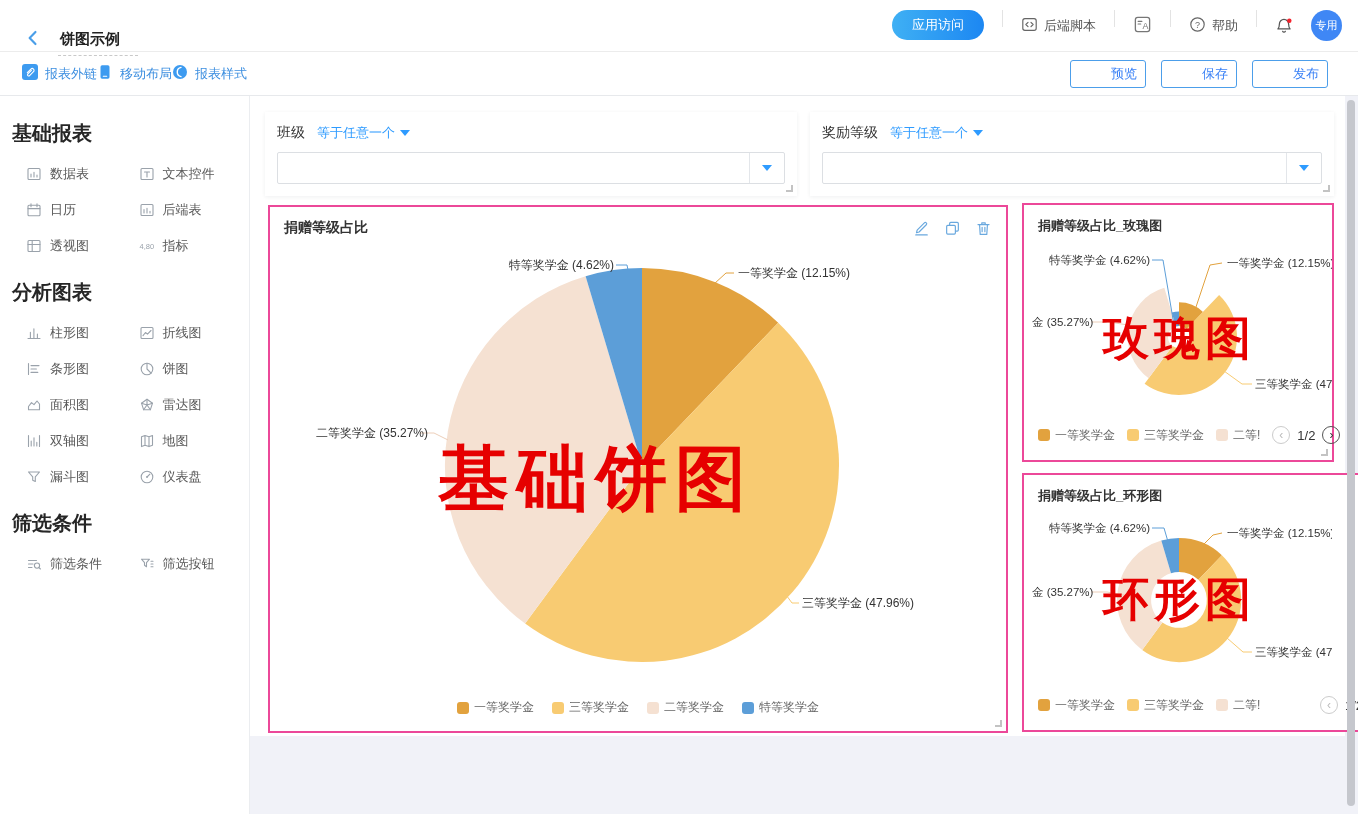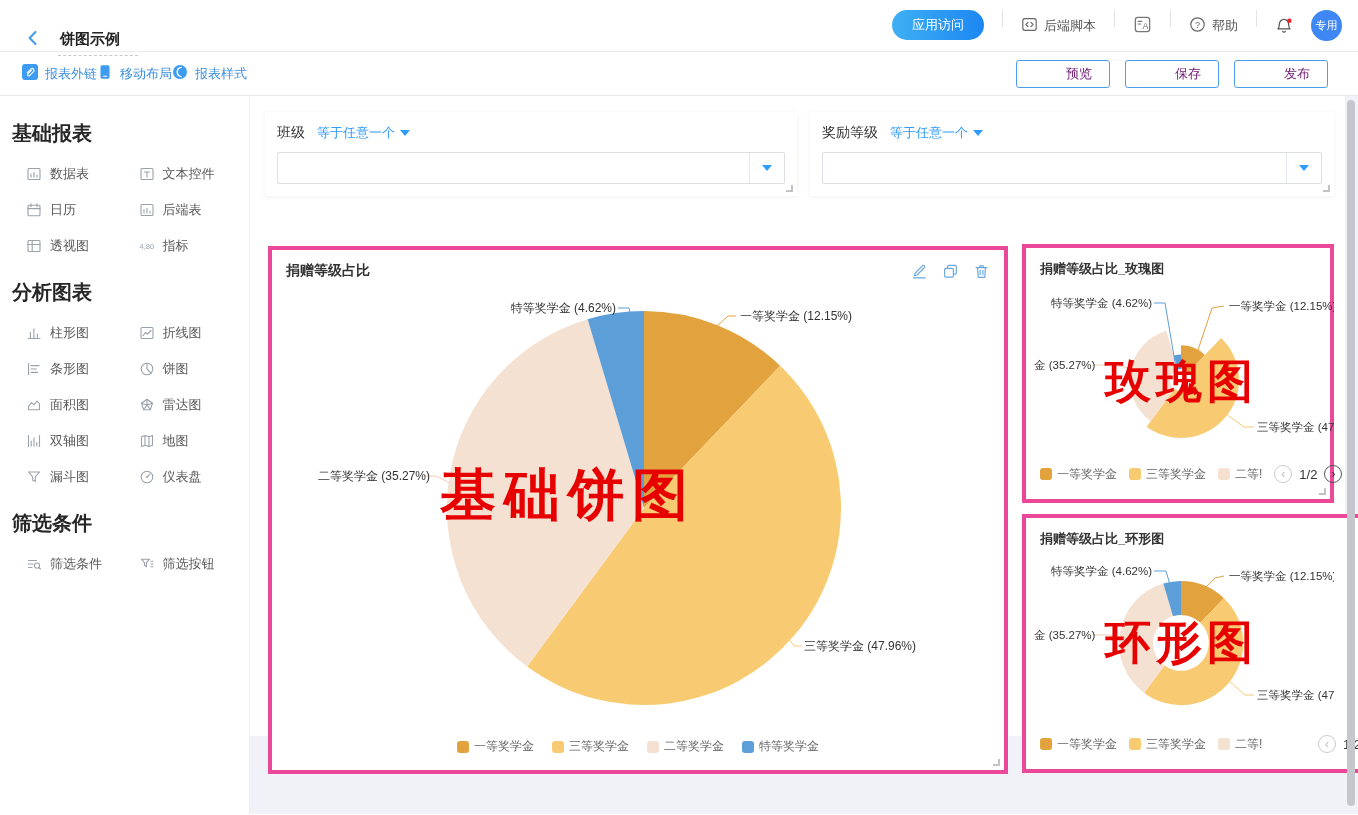--- a/index.html
+++ b/index.html
@@ -16,21 +16,21 @@
   .vdiv { width:1px; height:17px; background:#e3e3e3; }
   .h-item { display:flex; align-items:center; gap:6px; font-size:13px; color:#555; cursor:pointer; }
   .avatar { width:31px; height:31px; border-radius:50%; background:#3F87F5; color:#fff; font-size:11px; display:flex; align-items:center; justify-content:center; cursor:pointer; }
   .bell-wrap { position:relative; display:flex; }
 
   
   .toolbar { height:44px; background:#fff; border-bottom:1px solid #e7e9ec; display:flex; align-items:center; justify-content:space-between; padding:0 30px 0 22px; }
   .tb-left { display:flex; align-items:center; }
   .tb-link { display:flex; align-items:center; gap:7px; font-size:13px; color:#3D8FE0; cursor:pointer; }
   .tb-right { display:flex; align-items:center; gap:15px; }
-  .btn-outline { width:94px; height:28px; background:#fff; border:1px solid #4C9EEA; border-radius:3px; color:#701a75; font-size:13px; cursor:pointer;padding-left:32px; }
+  .btn-outline { width:76px; height:28px; background:#fff; border:1px solid #4C9EEA; border-radius:3px; color:#3b82f6; font-size:13px; cursor:pointer;padding-left:32px; }
 
   
   .main { display:flex; height:718px; }
   .sidebar { width:250px; background:#fff; border-right:1px solid #ebedf0; padding-top:10px; flex:none; }
   .side-section { padding:8px 12px 10px 12px; }
   .side-section h3 { font-size:20px; color:#262626; margin:6px 0 18px 0; }
   .side-items { display:grid; grid-template-columns:1fr 1fr; row-gap:18px; }
   .side-item { display:flex; align-items:center; gap:8px; font-size:13px; color:#595959; padding-left:14px; cursor:pointer; }
   .side-item .sic { width:16px; height:16px; display:inline-flex; }
 
@@ -41,21 +41,21 @@
   .f1 { left:15px; top:16px; width:532px; height:84px; }
   .f2 { left:560px; top:16px; width:524px; height:84px; }
   .f-head { display:flex; align-items:center; gap:12px; padding:12px 12px 0 12px; }
   .f-label { font-size:14px; color:#333; }
   .f-op { display:flex; align-items:center; gap:5px; font-size:13px; color:#2E9BFF; cursor:pointer; }
   .caret { width:0; height:0; border-left:5px solid transparent; border-right:5px solid transparent; border-top:6px solid #2E9BFF; display:inline-block; }
   .f-select { position:absolute; left:12px; right:12px; top:40px; height:32px; border:1px solid #dcdfe3; border-radius:2px; background:#fff; cursor:pointer; }
   .f-caret-zone { position:absolute; right:0; top:0; bottom:0; width:35px; border-left:1px solid #e3e6ea; display:flex; align-items:center; justify-content:center; }
   .rsz { position:absolute; right:4px; bottom:4px; width:7px; height:7px; border-right:2px solid #c3c3c3; border-bottom:2px solid #c3c3c3; }
 
-  .panel { position:absolute; background:#fff; border:4px solid #ec4899;margin-top:41px; }
+  .panel { position:absolute; background:#fff; border:2px solid #ec4899; }
   .p-main { left:18px; top:109px; width:740px; height:528px; }
   .p-rose { left:772px; top:107px; width:312px; height:259px; }
   .p-donut { left:772px; top:377px; width:376px; height:259px; }
   .p-head { position:absolute; left:0; right:0; top:0; display:flex; align-items:center; justify-content:space-between; padding:12px 14px 0 14px; z-index:3; }
   .p-title { font-size:14px; font-weight:bold; color:#333; }
   .p-title.sm { font-size:13px; }
   .p-actions { display:flex; gap:14px; }
   .p-actions .act { width:17px; height:17px; cursor:pointer; }
   .chart-svg { position:absolute; left:0; top:0; }
   svg text.co-t { font-size:12px; fill:#333; font-family:"Liberation Sans","DejaVu Sans",sans-serif; }
@@ -67,21 +67,21 @@
   .lg-item { display:flex; align-items:center; gap:5px; cursor:pointer; }
   .sw { width:12px; height:12px; border-radius:3px; flex:none; }
   .lg-t { font-size:12px; color:#666; white-space:nowrap; }
   .pager { display:flex; align-items:center; gap:7px; margin-left:auto; }
   .pg-btn { width:18px; height:18px; border-radius:50%; display:flex; align-items:center; justify-content:center; font-size:12px; cursor:pointer; line-height:1; }
   .pg-prev { border:1px solid #ccc; color:#bbb; }
   .pg-next { border:1px solid #555; color:#333; }
   .pg-txt { font-size:13px; color:#333; }
 
   .watermark { position:absolute; color:#E60000; font-family:"DejaVu Serif","Liberation Serif",serif; font-weight:bold; line-height:1; white-space:nowrap; z-index:2; pointer-events:none; }
-  .wm-big { left:168px; top:216px; font-size:56px; letter-spacing:8px; }
+  .wm-big { left:168px; top:236px; font-size:71px; letter-spacing:8px; }
   .wm-sm { left:79px; top:110px; font-size:46px; letter-spacing:5px; }
   .wm-donut { top:101px; }
 
   .scroll-thumb { position:absolute; right:3px; top:4px; width:8px; height:706px; border-radius:4px; background:#c5c7cd; }
 </style>
 </head>
 <body>
 
 <div class="app">
 

